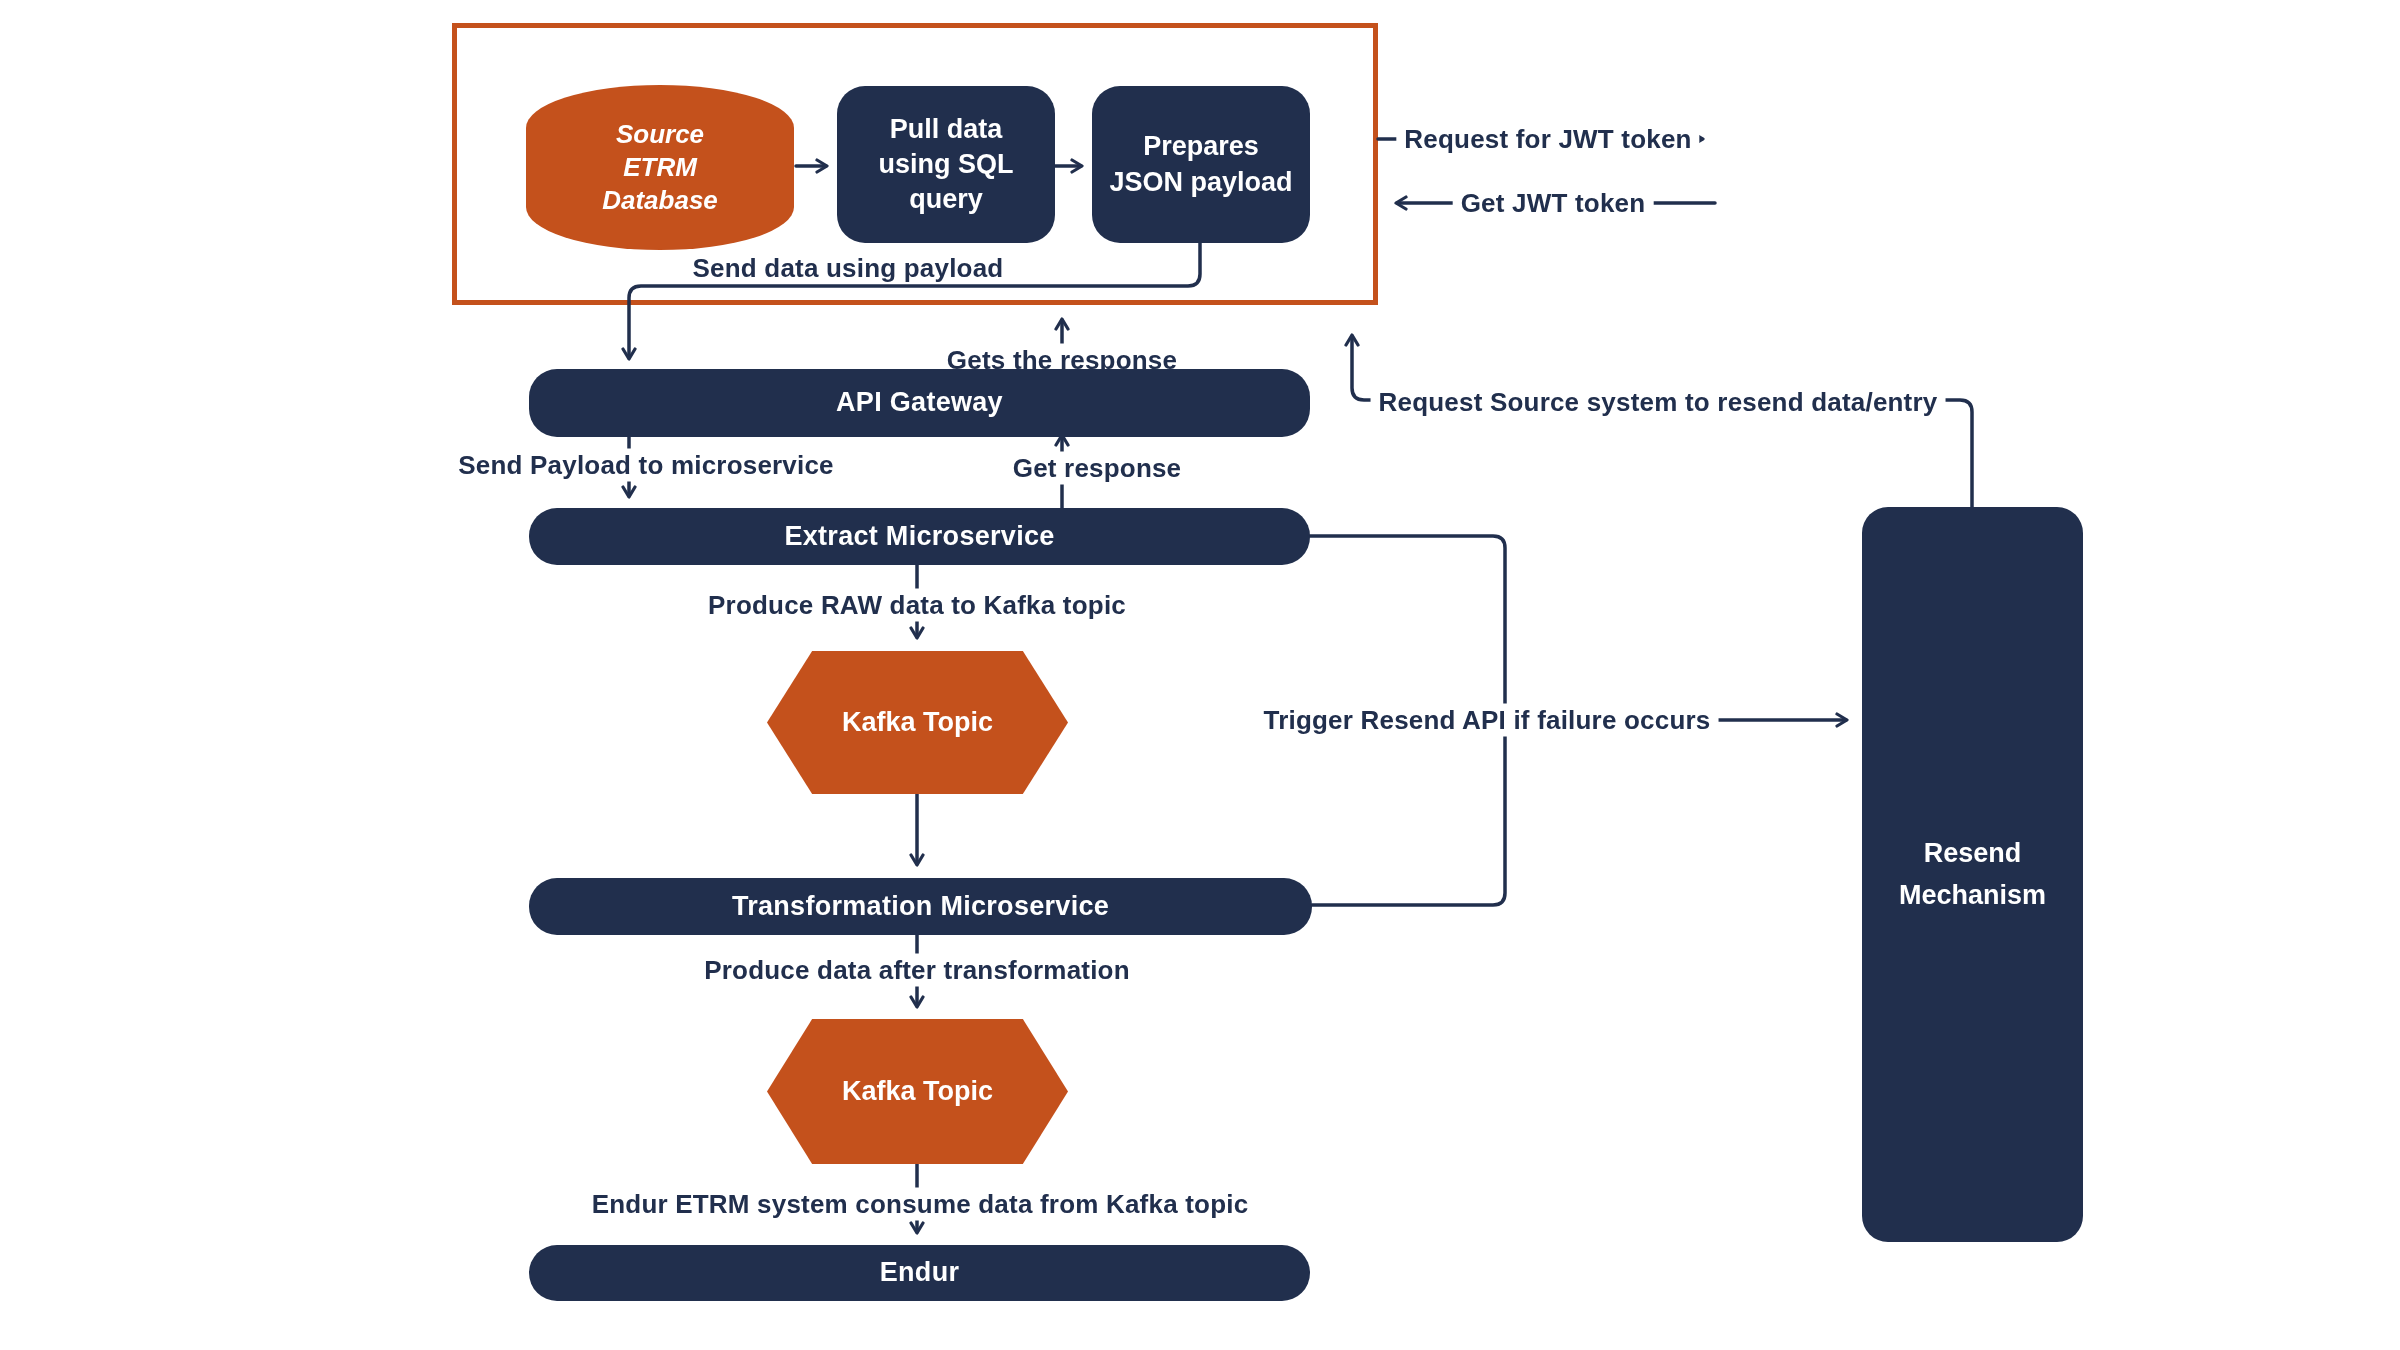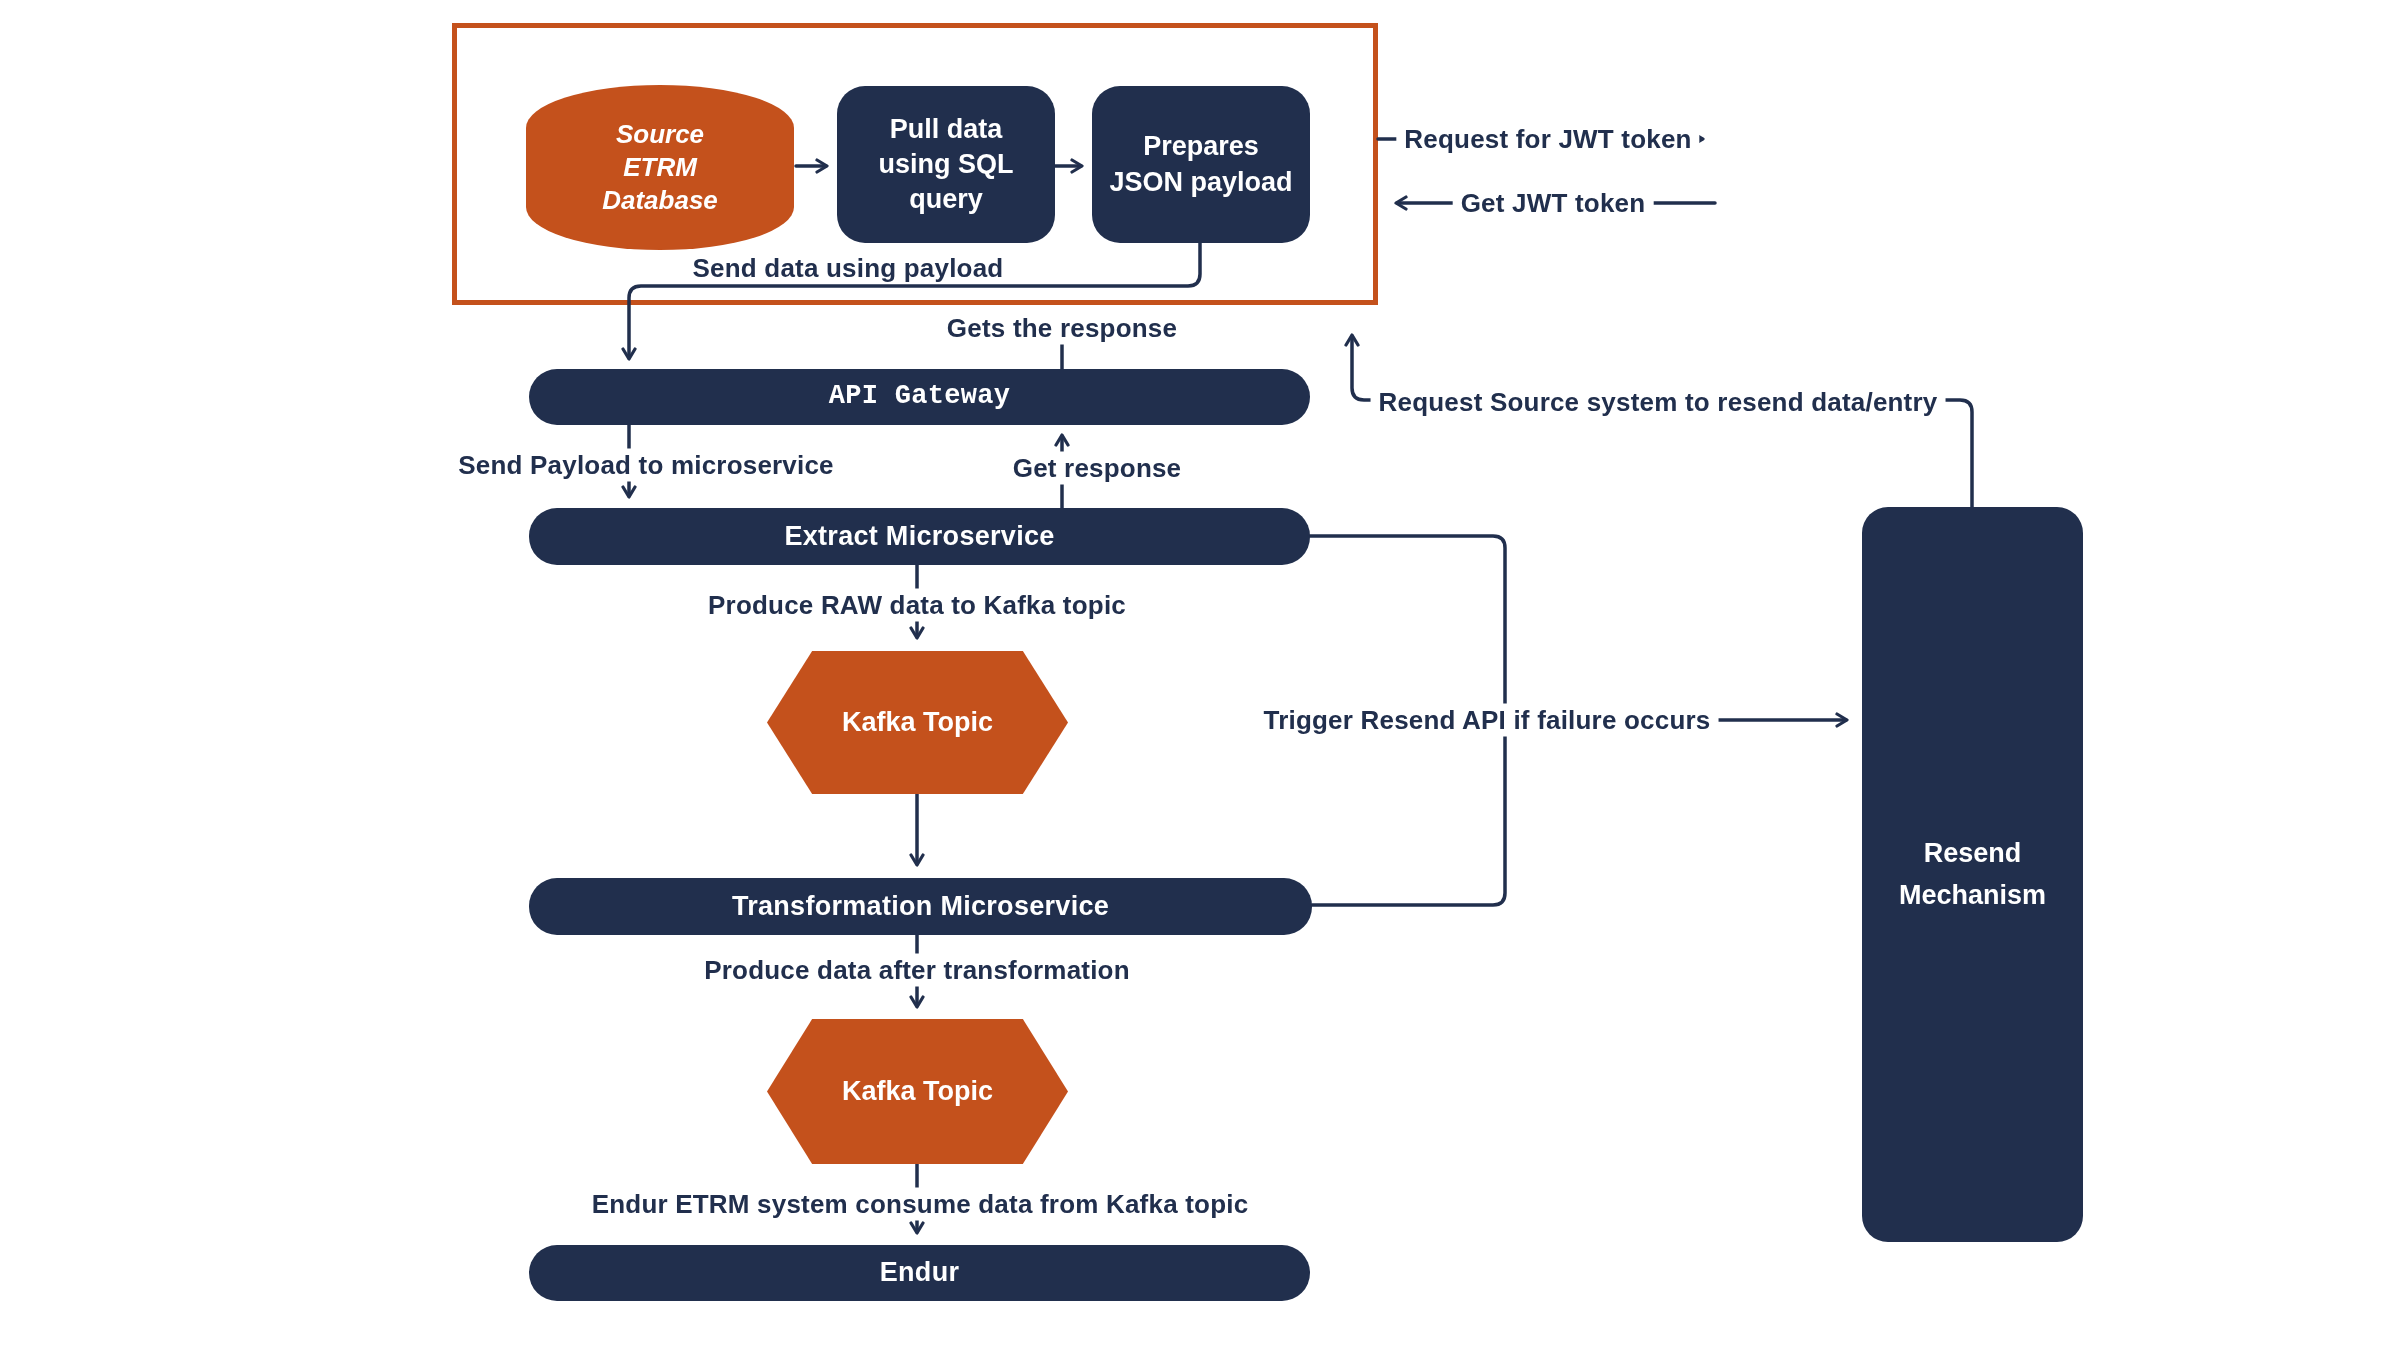--- a/index.html
+++ b/index.html
@@ -69,42 +69,42 @@
     <path class="conn" d="M1310 536 L1493 536 Q1505 536 1505 548 L1505 893 Q1505 905 1493 905 L1312 905"></path>
     <path class="conn" marker-end="url(#ah)" d="M1505 720 L1846 720"></path>
     <path class="conn" marker-end="url(#ah)" d="M1972 507 L1972 412 Q1972 400 1960 400 L1364 400 Q1352 400 1352 388 L1352 336"></path>
     <path class="conn" marker-end="url(#ah)" d="M917 935 L917 1006"></path>
     <path class="conn" marker-end="url(#ah)" d="M917 1164 L917 1232"></path>
   </svg>
 
   <div class="edge-label" style="left:1548px;top:139px;">Request for JWT token</div>
   <div class="edge-label" style="left:1553px;top:203px;">Get JWT token</div>
   <div class="edge-label no-mask" style="left:848px;top:268px;">Send data using payload</div>
-  <div class="edge-label" style="left:1062px;top:328px;">Gets the response</div>
+  <div class="edge-label" style="left:1062px;top:360px;">Gets the response</div>
   <div class="edge-label" style="left:646px;top:465px;">Send Payload to microservice</div>
   <div class="edge-label" style="left:1097px;top:468px;">Get response</div>
   <div class="edge-label" style="left:917px;top:605px;">Produce RAW data to Kafka topic</div>
   <div class="edge-label" style="left:1487px;top:720px;">Trigger Resend API if failure occurs</div>
   <div class="edge-label" style="left:1658px;top:402px;">Request Source system to resend data/entry</div>
   <div class="edge-label" style="left:917px;top:970px;">Produce data after transformation</div>
   <div class="edge-label" style="left:920px;top:1204px;">Endur ETRM system consume data from Kafka topic</div>
 
   <div class="node cylinder" style="left:526px;top:85px;width:268px;height:165px;font-style:italic;">Source
 ETRM
 Database</div>
 
   <div class="node rounded" style="left:837px;top:86px;width:218px;height:157px;">Pull data
 using SQL
 query</div>
 
   <div class="node rounded" style="left:1092px;top:86px;width:218px;height:157px;">Prepares
 JSON payload</div>
 
 
-  <div class="node pill" style="left:529px;top:369px;width:781px;height:56px;font-family:Liberation Mono, monospace;">API Gateway</div>
+  <div class="node pill" style="left:529px;top:369px;width:781px;height:68px;">API Gateway</div>
 
   <div class="node pill" style="left:529px;top:508px;width:781px;height:57px;">Extract Microservice</div>
 
   <div class="node hexagon" style="left:767px;top:651px;width:301px;height:143px;">Kafka Topic</div>
 
   <div class="node pill" style="left:529px;top:878px;width:783px;height:57px;">Transformation Microservice</div>
 
   <div class="node hexagon" style="left:767px;top:1019px;width:301px;height:145px;">Kafka Topic</div>
 
   <div class="node pill" style="left:529px;top:1245px;width:781px;height:56px;">Endur</div>

